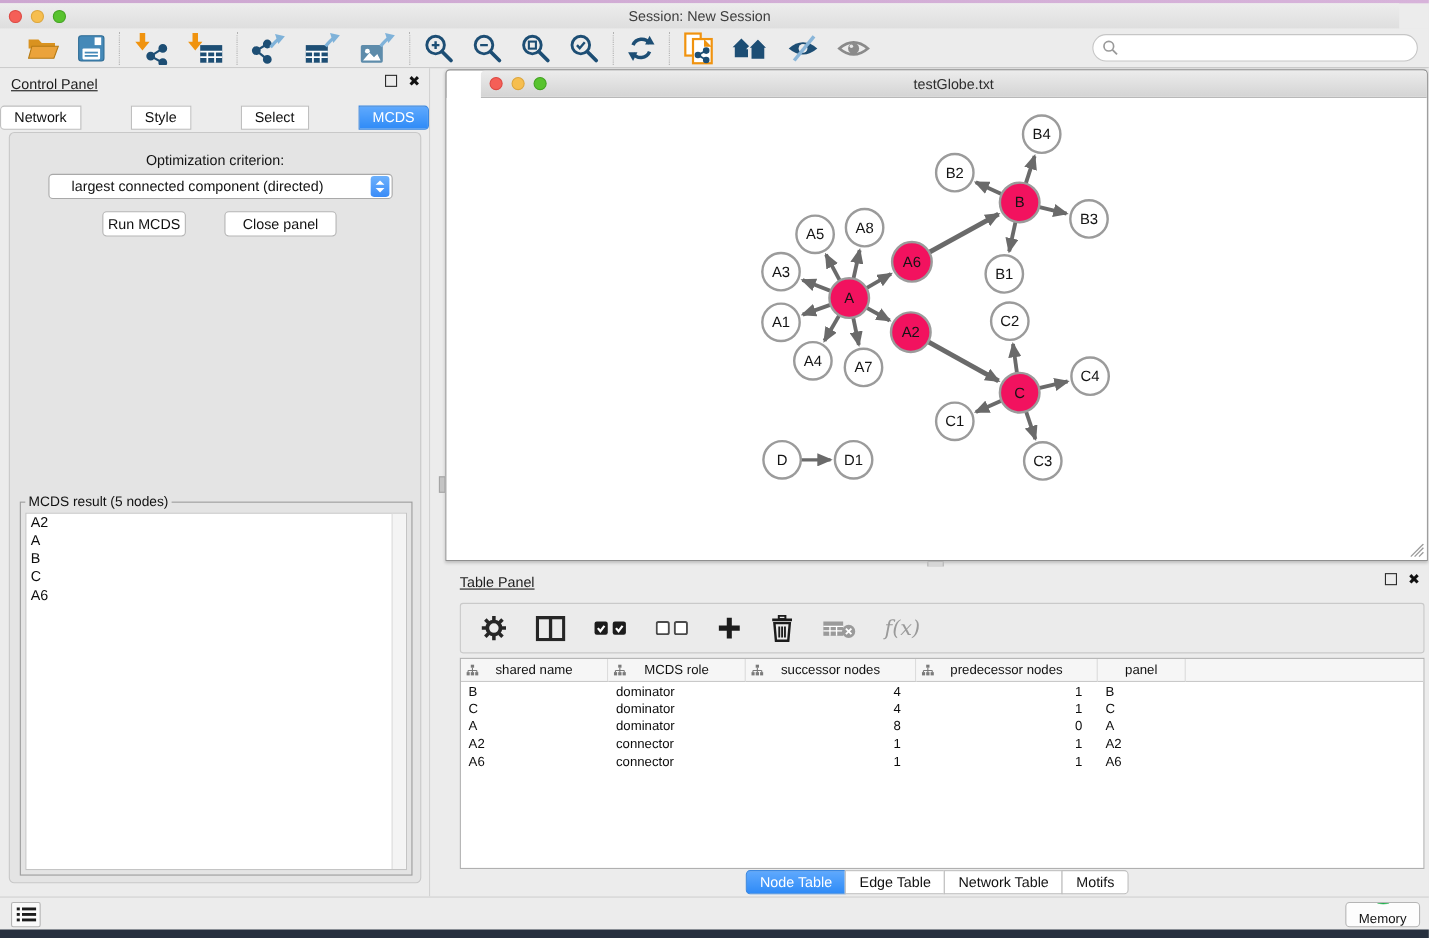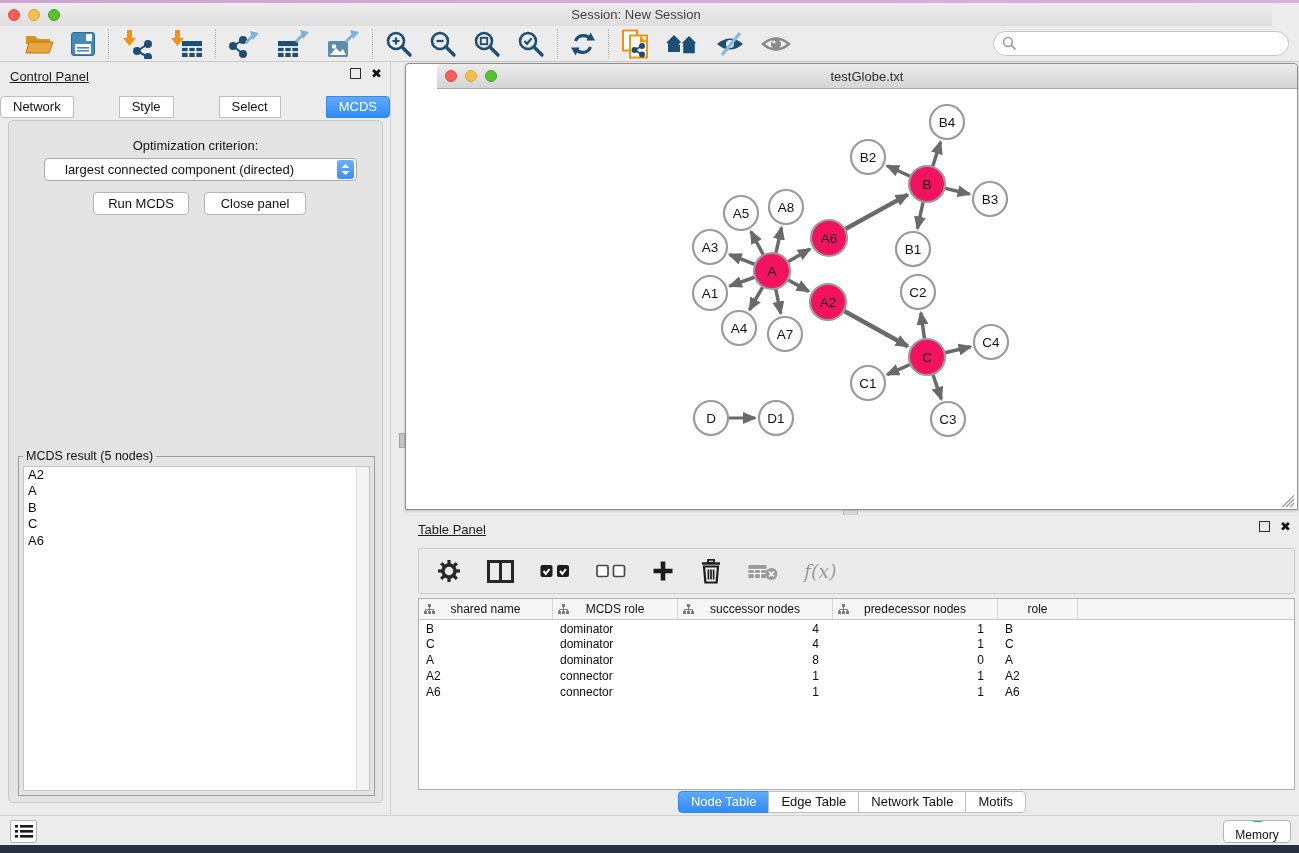--- a/index.html
+++ b/index.html
@@ -55,21 +55,21 @@
     font-size:13px; color:#141414; }
   #criterion-select { position:absolute; left:35px; top:37px; width:313px; height:23px;
     background:#fff; border:1px solid #a9a9a9; border-radius:4px;
     display:flex; align-items:center; font-size:13px; color:#111; }
   #criterion-select .sel-text { flex:1; padding-left:20px; white-space:nowrap; overflow:hidden; }
   .stepper { width:17px; height:19px; margin-right:2px; border-radius:3px;
     background:linear-gradient(#6db1fc,#3a8cf8); display:flex; align-items:center; justify-content:center; }
   .cp-btn { position:absolute; top:71px; height:23px; background:#fff;
     border:1px solid #b5b5b5; border-radius:4px; font-size:13px; color:#111;
     display:flex; align-items:center; justify-content:center; cursor:default; }
-  #run-btn   { left:84px;  width:96px; }
+  #run-btn   { left:84px;  width:76px; }
   #close-btn { left:195px; width:102px; }
   #mcds-fieldset { position:absolute; left:9px; top:335px; width:357px; height:340px;
     border:1px solid #9c9c9c; }
   #mcds-legend { position:absolute; left:4px; top:-8px; background:#e4e4e4;
     font-size:12.5px; color:#111; padding:0 3px; }
   #mcds-listbox { position:absolute; left:4px; top:9px; right:4px; bottom:4px;
     background:#fff; border:1px solid #c4c4c4; overflow:hidden; }
   #mcds-scroll { position:absolute; right:0; top:0; bottom:0; width:13px;
     background:#f4f4f4; border-left:1px solid #ddd; }
   .mcds-item { font-size:13px; color:#0d0d0d; line-height:16.4px; padding-left:4px; }
@@ -587,21 +587,21 @@
               <line x1="5.5" y1="3" x2="5.5" y2="5.5"></line>
               <line x1="1.5" y1="5.5" x2="9.5" y2="5.5"></line>
               <line x1="1.5" y1="5.5" x2="1.5" y2="7"></line>
               <line x1="9.5" y1="5.5" x2="9.5" y2="7"></line>
               <line x1="5.5" y1="5.5" x2="5.5" y2="7"></line>
             </g>
           </svg>
           <span>predecessor nodes</span>
         </div>
         <div class="th">
-          <span>role</span>
+          <span>panel</span>
         </div>
         <div class="th" style="border-right: none;"></div>
       </div>
     <div id="tp-rows">
         <div class="tgrid">
           <div class="td left">B</div>
           <div class="td left">dominator</div>
           <div class="td right">4</div>
           <div class="td right">1</div>
           <div class="td left">B</div>

